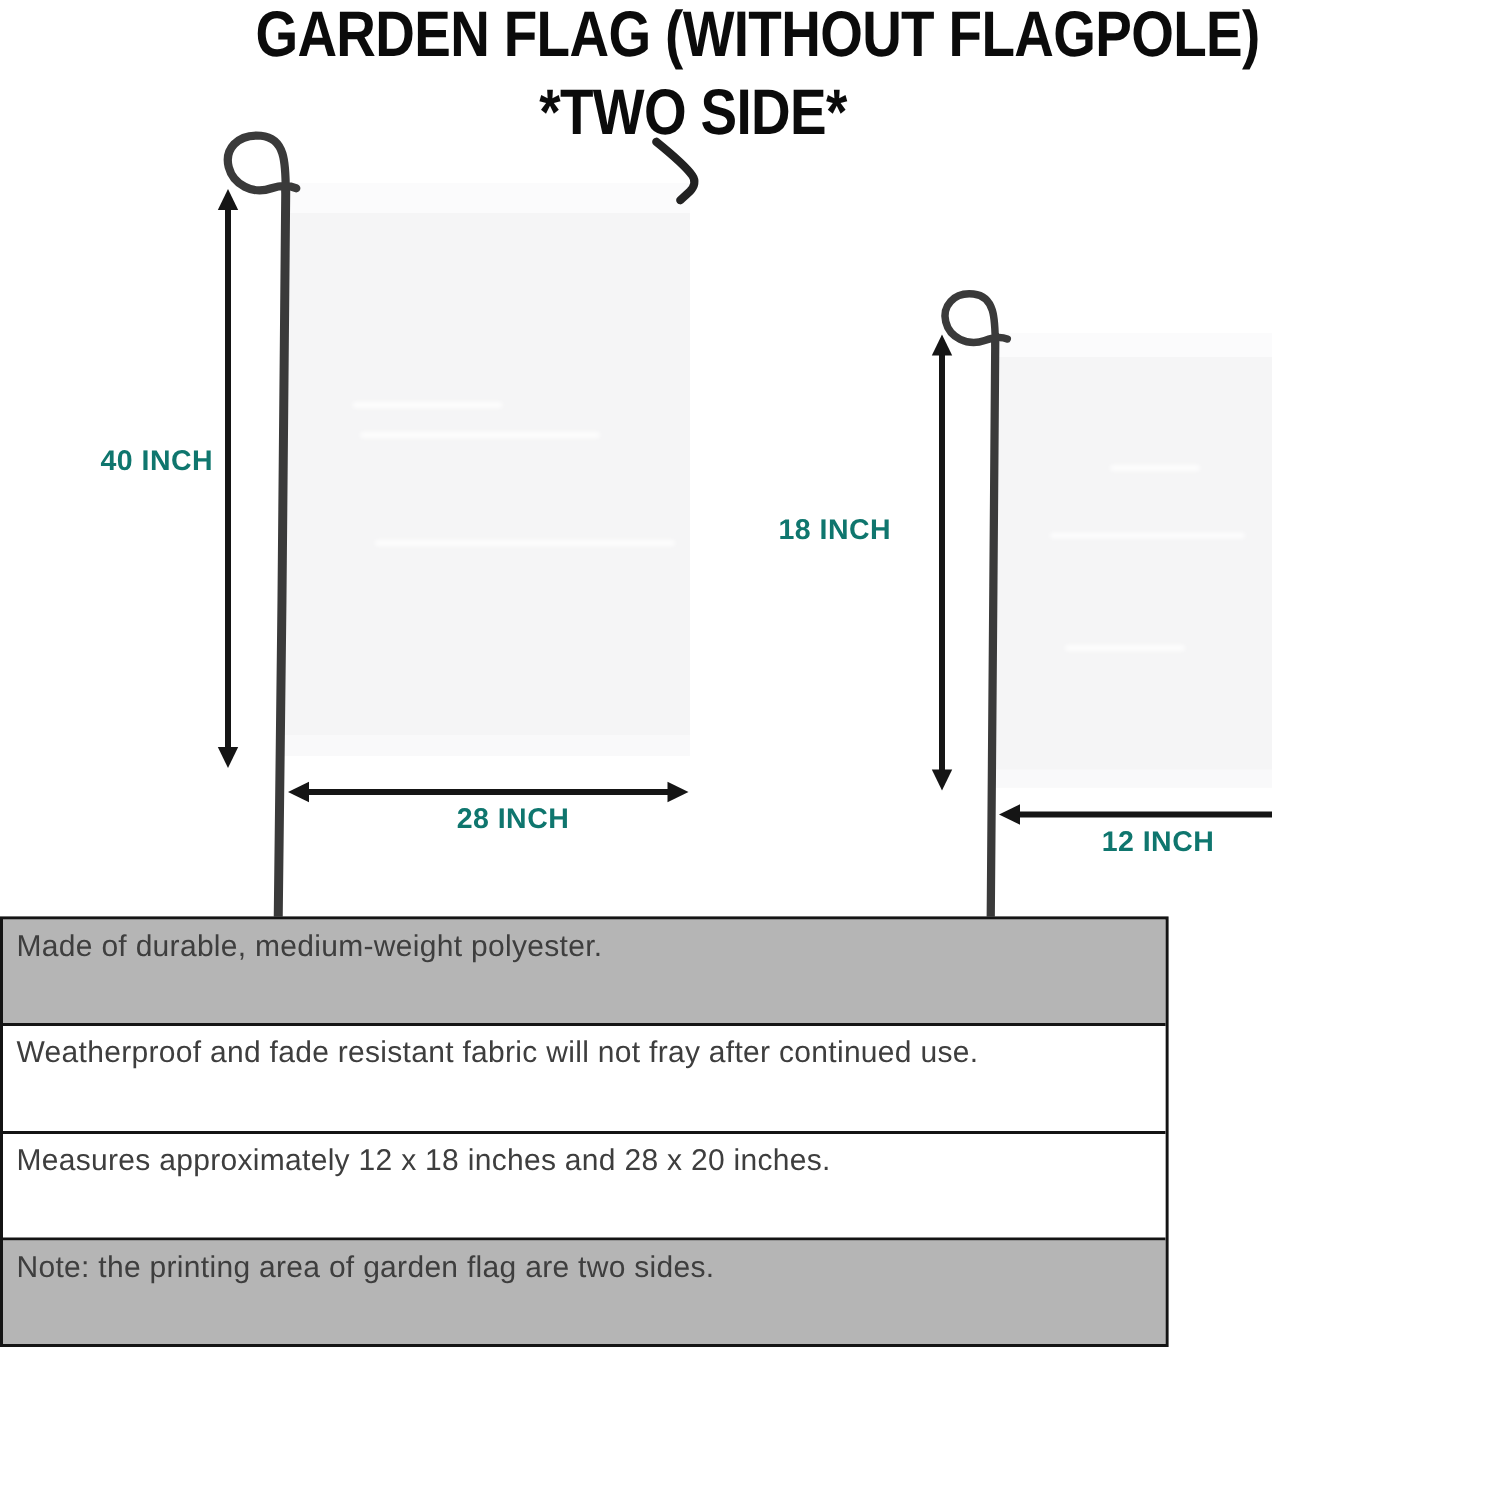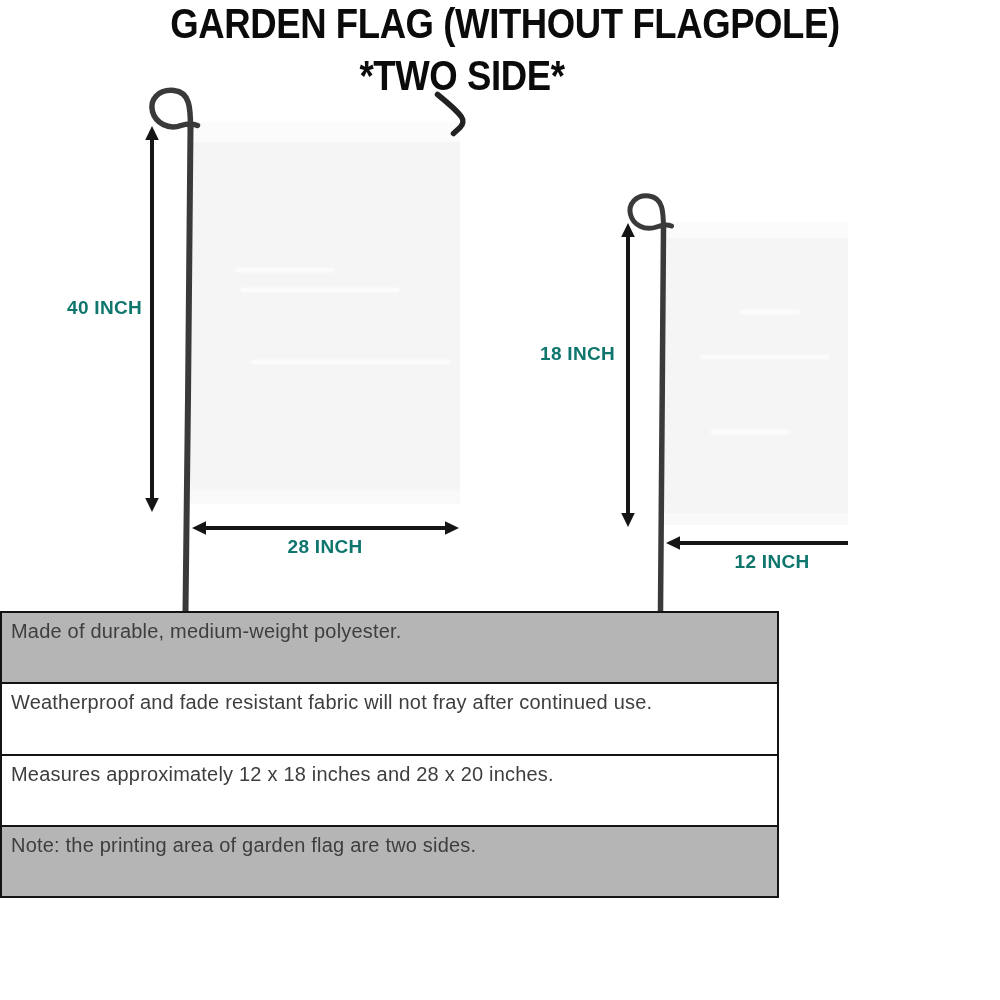--- a/index.html
+++ b/index.html
@@ -26,22 +26,22 @@
   #flag-large .hemband{height:14px;}
   #flag-small .hemband{height:12px;}
   .streak{position:absolute;height:4px;background:rgba(255,255,255,0.8);
           border-radius:2px;filter:blur(1.5px);}
   
   .dim{
     position:absolute;font-weight:bold;font-size:19px;color:#0f766e;
     letter-spacing:0.3px;white-space:nowrap;
   }
   #lbl-h-large{left:30px;top:297px;width:112px;text-align:right;}
-  #lbl-w-large{left:245px;top:536px;width:160px;text-align:center;}
-  #lbl-h-small{left:503px;top:343px;width:112px;text-align:right;}
+  #lbl-w-large{left:262px;top:536px;width:160px;text-align:center;}
+  #lbl-h-small{left:482px;top:343px;width:112px;text-align:right;}
   #lbl-w-small{left:692px;top:551px;width:160px;text-align:center;}
   
   .gfx{position:absolute;left:0;top:0;width:1000px;height:1000px;pointer-events:none;}
   
   .features{
     position:absolute;left:0;top:611px;width:779px;height:287px;
     border:2px solid #141414;box-sizing:border-box;background:#a3a3a3;
     display:flex;flex-direction:column;
   }
   .frow{

